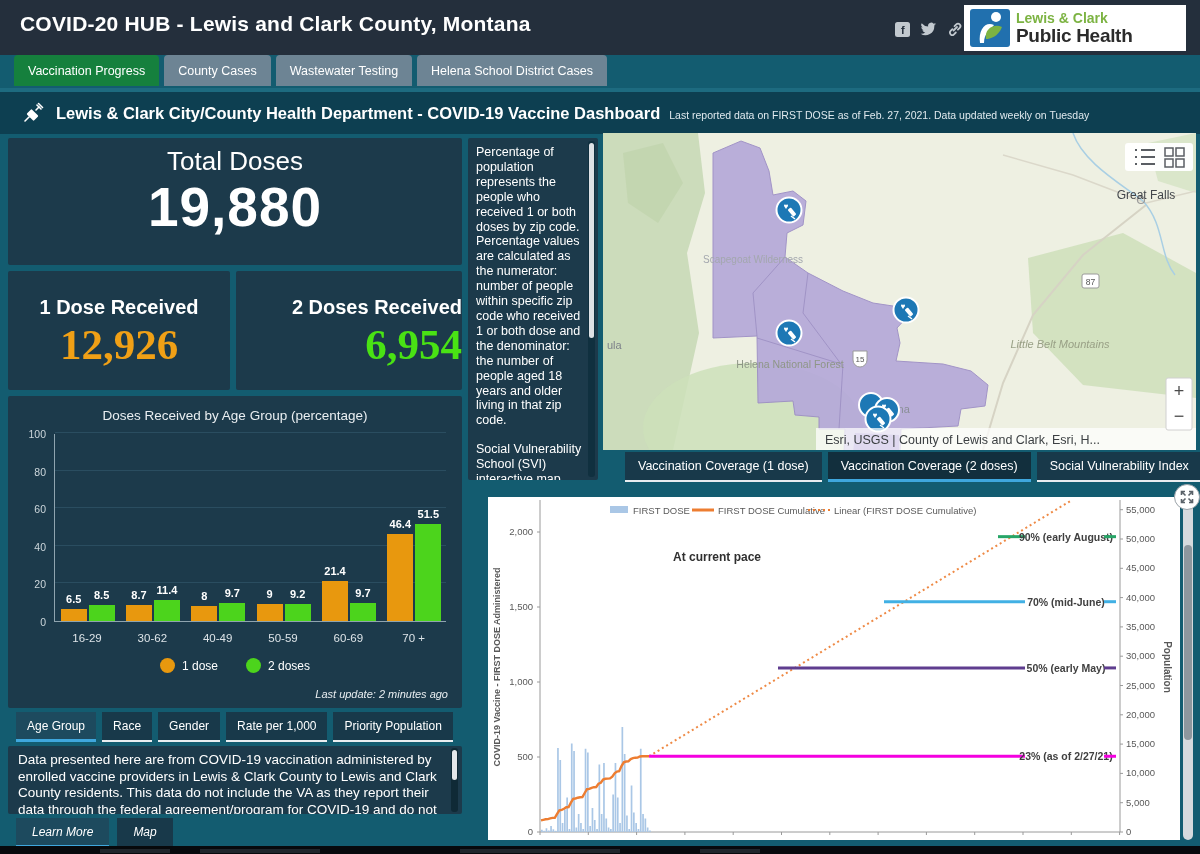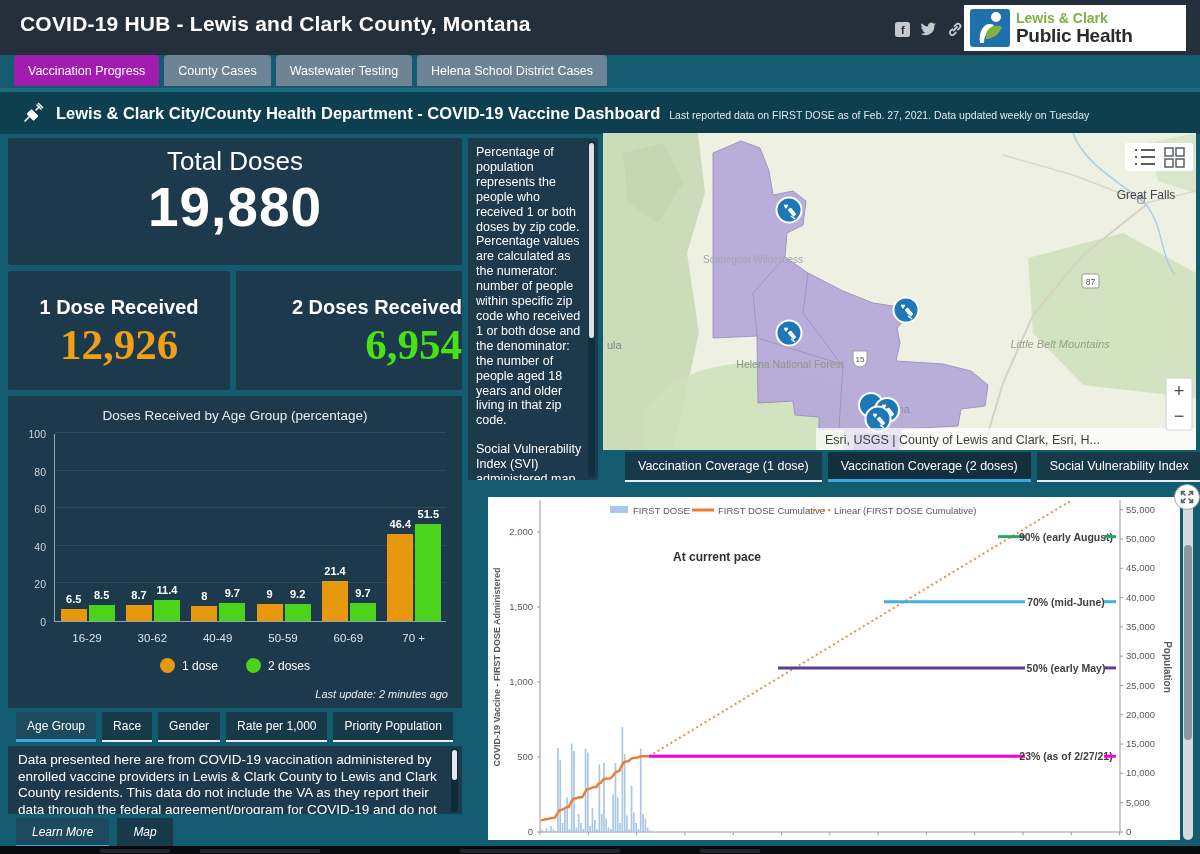--- a/index.html
+++ b/index.html
@@ -12,21 +12,21 @@
   .header-title { left:20px; top:12px; color:#fff; font-size:21px; font-weight:bold; letter-spacing:.2px; }
   .social { top:22px; display:flex; gap:10px; align-items:center; }
   .logo-box { left:964px; top:5px; width:222px; height:46px; background:#fff; display:flex; align-items:center; padding:3px 6px; gap:6px; }
   .logo-mark { width:40px; height:38px; background:#2170ae; border-radius:3px; position:relative; overflow:hidden; flex:0 0 auto; }
   .logo-text1 { color:#7cb342; font-size:14px; font-weight:bold; line-height:15px; }
   .logo-text2 { color:#2b2b2b; font-size:19px; font-weight:bold; line-height:19px; letter-spacing:-.3px; }
 
   
   .tabs-row { left:14px; top:55px; display:flex; gap:5px; }
   .nav-tab { background:#6d8494; color:#fff; font-size:12.5px; padding:9px 14px 8px; border-radius:4px 4px 0 0; white-space:nowrap; cursor:pointer; }
-  .nav-tab.active { background:#a21caf; }
+  .nav-tab.active { background:#15803d; }
   .teal-strip { left:0; top:88px; width:1200px; height:4px; background:#1d6b80; }
 
   
   .banner { left:0; top:92px; width:1200px; height:42px; background:#0d3f51; display:flex; align-items:center; padding-left:22px; }
   .banner-title { color:#fff; font-size:16.5px; font-weight:bold; margin-left:12px; }
   .banner-note { color:#dfe9ee; font-size:10.5px; margin-left:9px; padding-top:4px; }
 
   
   .card { background:#1c3a4b; border-radius:2px; }
   .total-card { left:8px; top:138px; width:454px; height:127px; text-align:center; }
@@ -72,21 +72,21 @@
   .page-scroll-thumb { left:1184px; top:545px; width:8px; height:195px; background:#8e979e; border-radius:4px; }
   .expand-btn { left:1174px; top:484px; width:26px; height:26px; background:#fff; border:1px solid #9aa2a8; border-radius:50%; display:flex; align-items:center; justify-content:center; cursor:pointer; }
 
   .footer-strip { left:0; top:846px; width:1200px; height:8px; background:#07090c; }
   .footer-frag { position:absolute; top:849px; height:4px; background:#20262c; }
 </style>
 </head>
 <body>
 
 <div class="abs header">
-  <div class="abs header-title">COVID-19 HUB - Lewis and Clark County, Montana</div>
+  <div class="abs header-title">COVID-20 HUB - Lewis and Clark County, Montana</div>
   <div class="abs social" style="left:895px;">
     <svg width="15" height="15" viewBox="0 0 15 15">
         <rect x="0" y="0" width="15" height="15" rx="2.5" fill="#c2c9cf"></rect>
         <text x="7.8" y="12" font-size="11" font-weight="bold" fill="#242f3c" text-anchor="middle" font-family="Liberation Sans, sans-serif">f</text>
       </svg>
     <svg width="17" height="15" viewBox="0 0 17 15">
         <path d="M16 2.5c-.6.3-1.2.5-1.8.6A3.1 3.1 0 0 0 15.6 1c-.6.4-1.3.7-2 .8A3.1 3.1 0 0 0 8.2 4.6 8.9 8.9 0 0 1 1.7 1.3a3.1 3.1 0 0 0 1 4.2c-.5 0-1-.2-1.4-.4 0 1.5 1 2.8 2.5 3.1-.5.1-1 .2-1.4.1.4 1.2 1.5 2.1 2.9 2.2A6.3 6.3 0 0 1 .6 11.8 8.9 8.9 0 0 0 14.3 4v-.4c.6-.4 1.2-1 1.7-1.6z" fill="#c2c9cf"></path>
       </svg>
     <svg width="16" height="15" viewBox="0 0 16 15">
         <g stroke="#c2c9cf" stroke-width="1.8" fill="none" stroke-linecap="round">
@@ -223,21 +223,21 @@
   <div style="position:absolute; top:2px; left:1px; width:5px; height:30px; background:#e3e7ea; border-radius:3px;"></div>
 </div>
 
 <div class="abs footer-btns">
   <div class="foot-btn active" style="padding:7px 16px 6px;">Learn More</div>
   <div class="foot-btn" style="padding:7px 16px 6px;">Map</div>
 </div>
 
 <div class="abs card info-panel">
   <div>Percentage of population represents the people who received 1 or both doses by zip code. Percentage values are calculated as the numerator: number of people within specific zip code who received 1 or both dose and the denominator: the number of people aged 18 years and older living in that zip code.</div>
-  <div style="margin-top:14px;">Social Vulnerability Index (SVI) administered map</div>
+  <div style="margin-top:14px;">Social Vulnerability School (SVI) interactive map</div>
 </div>
 <div class="abs v-scroll" style="left:588px; top:141px; width:7px; height:336px; background:#10303f;">
   <div style="position:absolute; top:2px; left:1px; width:5px; height:195px; background:#dde1e5; border-radius:3px;"></div>
 </div>
 
 <div class="abs map-wrap">
   <svg width="593" height="317" viewBox="0 0 593 317">
 
     <rect x="0" y="0" width="593" height="317" fill="#eef0e2"></rect>
     <path d="M0,0 L95,0 L102,60 L84,120 L96,200 L70,317 L0,317 Z" fill="#ccdcbb"></path>

